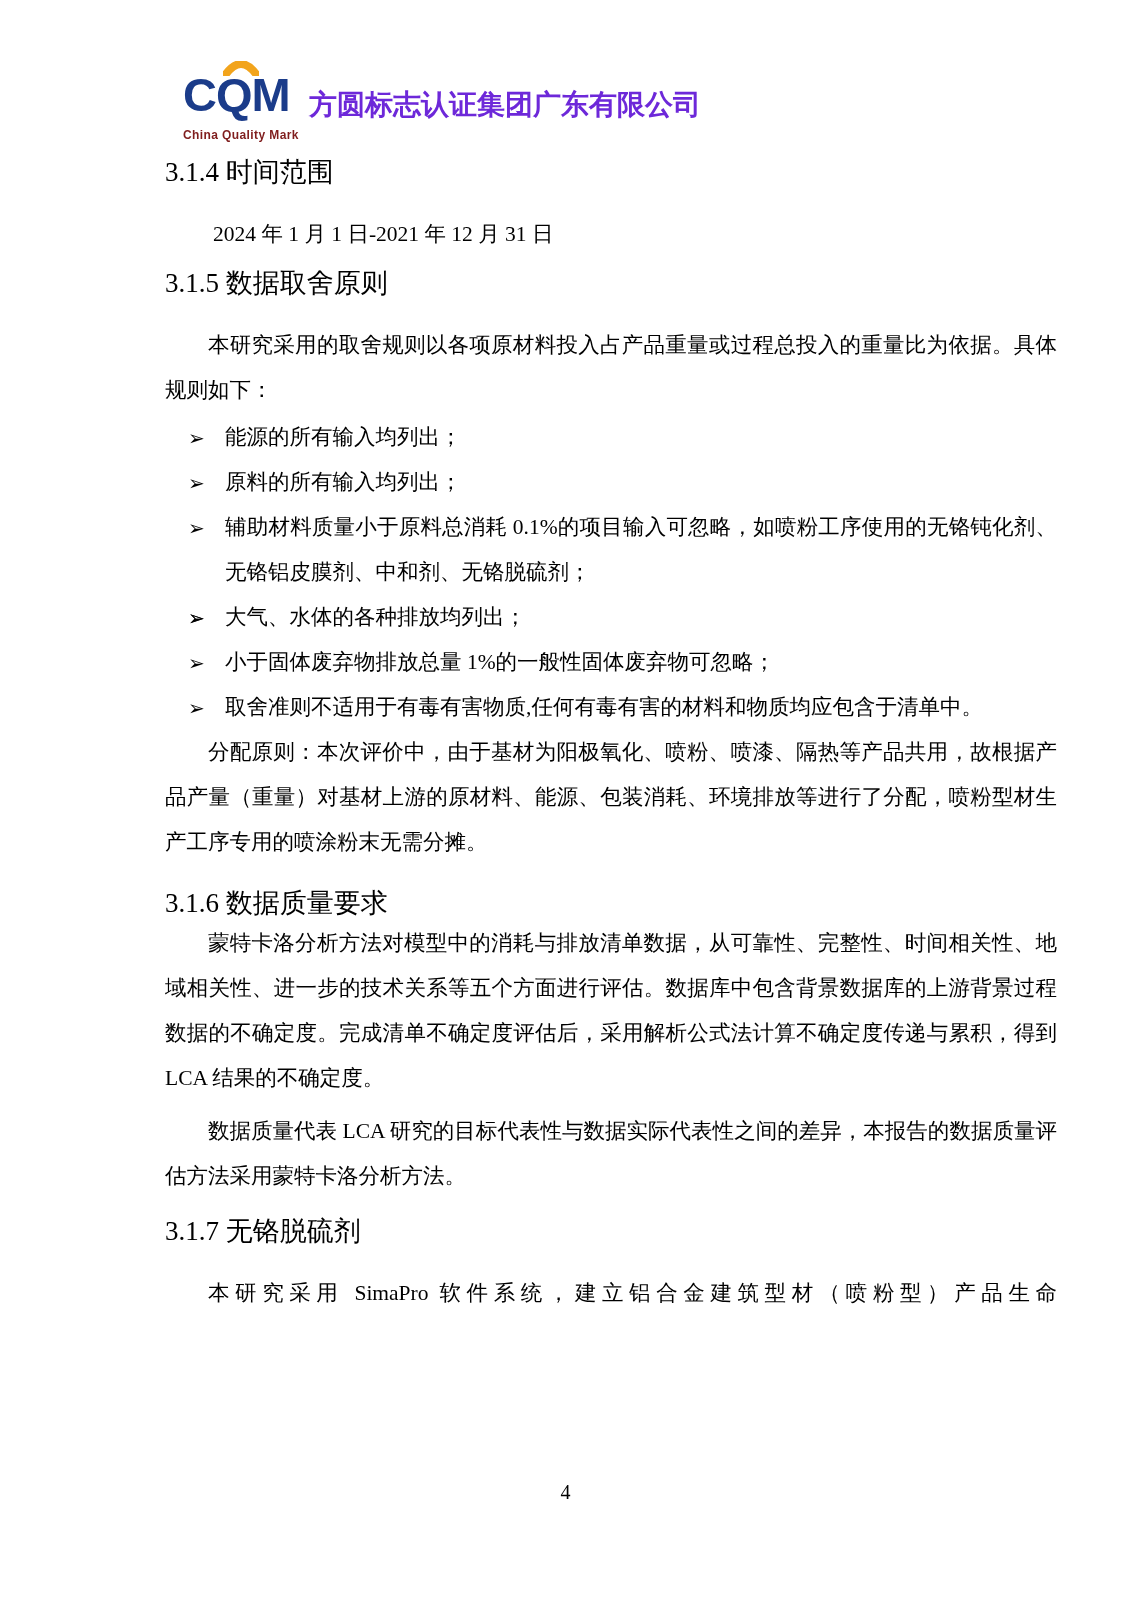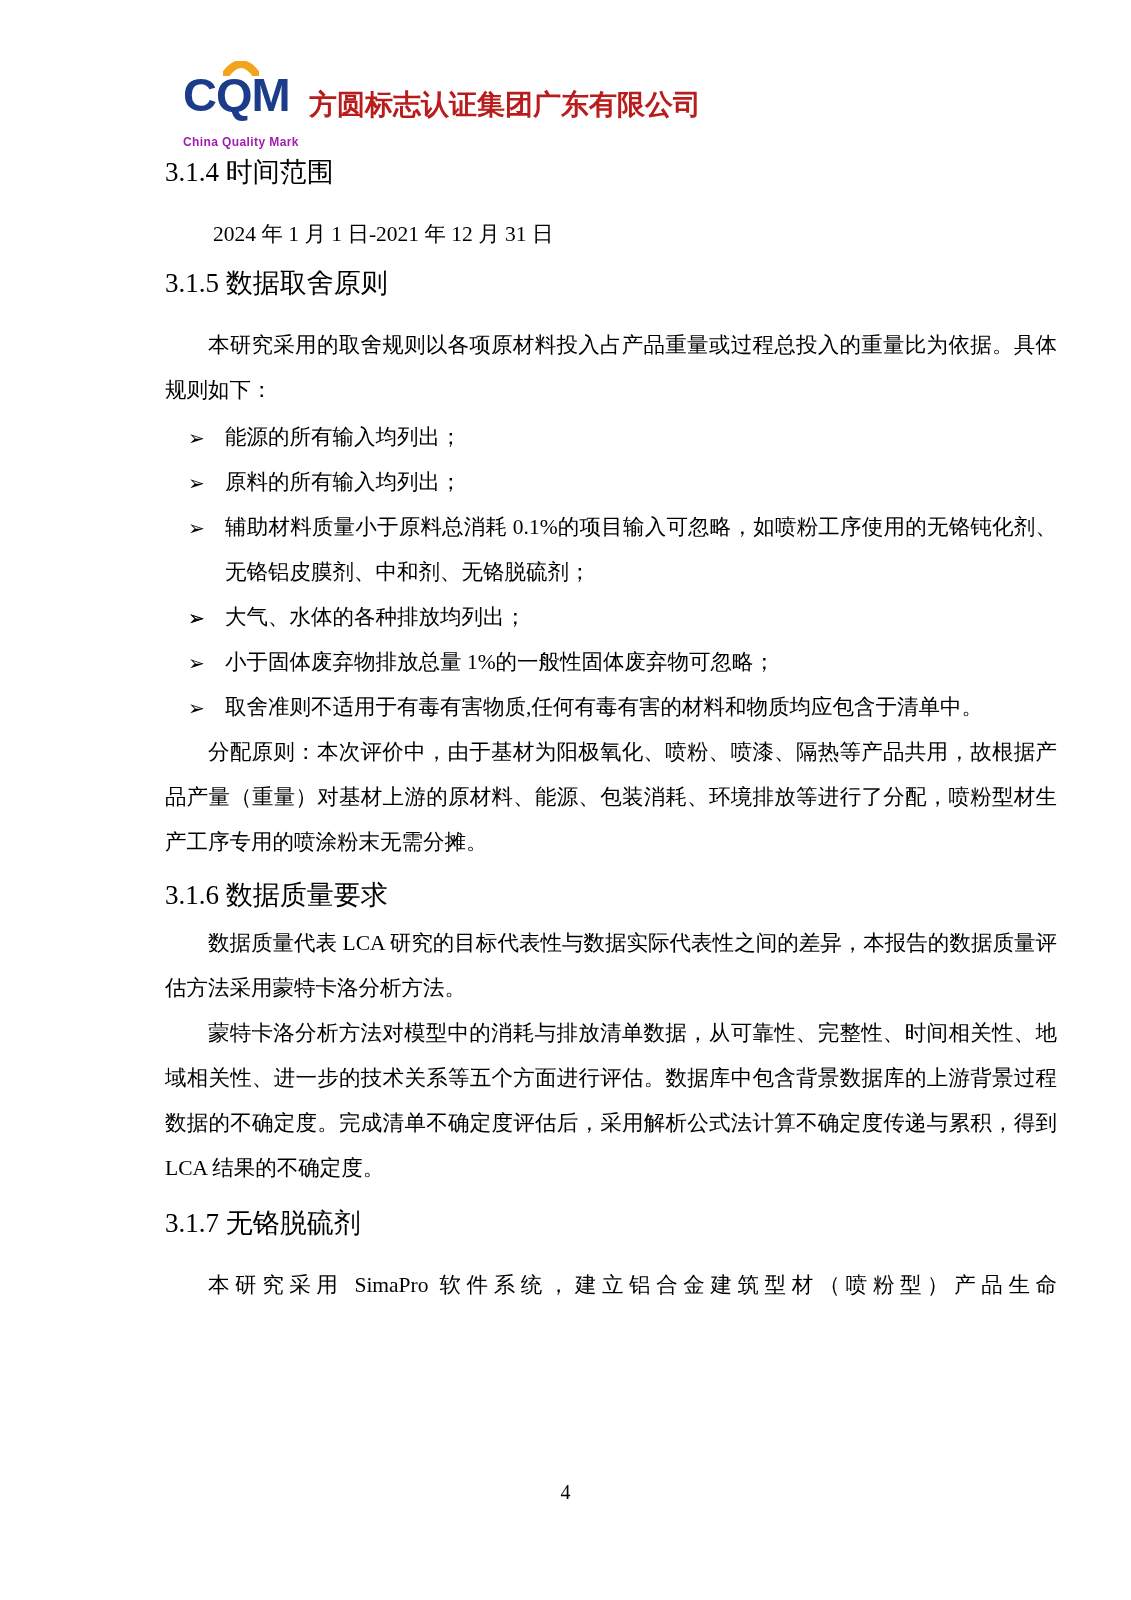--- a/index.html
+++ b/index.html
@@ -14,46 +14,46 @@
   
   .logo-row { display:flex; align-items:flex-start; margin-left:18px; height:74px; }
   .cqm-block { position:relative; padding-top:13px; }
   .cqm-text {
     font-family:"Liberation Sans","DejaVu Sans",sans-serif;
     font-weight:800; font-size:47px; line-height:40px; color:#1b3c8a; letter-spacing:-1px;
   }
   .cqm-arc { position:absolute; top:-1px; left:40px; }
   .tagline {
     font-family:"Liberation Sans","DejaVu Sans",sans-serif;
-    font-weight:700; font-size:12px; color:#a21caf; margin-top:20px; letter-spacing:.4px; white-space:nowrap;
+    font-weight:700; font-size:12px; color:#7f1d1d; margin-top:13px; letter-spacing:.4px; white-space:nowrap;
   }
   .company {
     font-family:"Liberation Sans","DejaVu Sans",sans-serif;
-    font-weight:700; font-size:28px; color:#b91c1c; padding-top:24px; margin-left:10px; white-space:nowrap;
+    font-weight:700; font-size:28px; color:#6d28d9; padding-top:24px; margin-left:10px; white-space:nowrap;
   }
 
   
   h2.sec { font-size:27px; font-weight:400; line-height:36px; }
   p.body { font-size:21.5px; line-height:45px; text-align:justify; }
   .indent { text-indent:2em; }
   .date-line { text-align:left; padding-left:48px; }
   .fill { text-align-last:justify; }
 
   .h-314 { margin-top:18px; }
   .p-date { margin-top:22px; }
   .h-315 { margin-top:8px; }
   .p-intro { margin-top:22px; }
   ul.rules { list-style:none; margin-top:2px; }
   li.rule {
     position:relative; padding-left:60px; font-size:21.5px; line-height:45px;
     text-align:justify;
   }
   li.rule .marker { position:absolute; left:23px; top:1px; font-size:20px; }
   .p-closing { margin-top:0; }
-  .h-316 { margin-top:12px; }
+  .h-316 { margin-top:20px; }
   .p-316a { margin-top:8px; }
   .p-316b { margin-top:0; }
   .h-317 { margin-top:14px; }
   .p-317 { margin-top:22px; }
 
   .page-num {
     position:absolute; left:0; right:0; top:1480px; text-align:center;
     font-size:20px; line-height:24px;
   }
 </style>
@@ -107,21 +107,21 @@
     </li>
     <li class="rule">
       <span class="marker">➢</span>
       <span>取舍准则不适用于有毒有害物质,任何有毒有害的材料和物质均应包含于清单中。</span>
     </li>
   </ul>
 
   <p class="body indent p-closing">分配原则：本次评价中，由于基材为阳极氧化、喷粉、喷漆、隔热等产品共用，故根据产品产量（重量）对基材上游的原材料、能源、包装消耗、环境排放等进行了分配，喷粉型材生产工序专用的喷涂粉末无需分摊。</p>
 
   <h2 class="sec h-316">3.1.6 数据质量要求</h2>
+  <p class="body indent p-316b">蒙特卡洛分析方法对模型中的消耗与排放清单数据，从可靠性、完整性、时间相关性、地域相关性、进一步的技术关系等五个方面进行评估。数据库中包含背景数据库的上游背景过程数据的不确定度。完成清单不确定度评估后，采用解析公式法计算不确定度传递与累积，得到 LCA 结果的不确定度。</p>
   <p class="body indent p-316a">数据质量代表 LCA 研究的目标代表性与数据实际代表性之间的差异，本报告的数据质量评估方法采用蒙特卡洛分析方法。</p>
-  <p class="body indent p-316b">蒙特卡洛分析方法对模型中的消耗与排放清单数据，从可靠性、完整性、时间相关性、地域相关性、进一步的技术关系等五个方面进行评估。数据库中包含背景数据库的上游背景过程数据的不确定度。完成清单不确定度评估后，采用解析公式法计算不确定度传递与累积，得到 LCA 结果的不确定度。</p>
 
   <h2 class="sec h-317">3.1.7 无铬脱硫剂</h2>
   <p class="body indent fill p-317">本研究采用 SimaPro 软件系统，建立铝合金建筑型材（喷粉型）产品生命</p>
 
 </div>
 
 <div class="page-num">4</div>
 
 </body></html>

